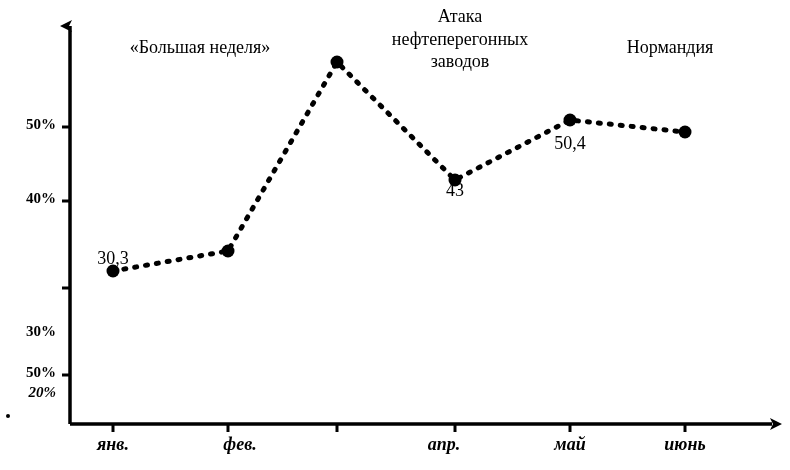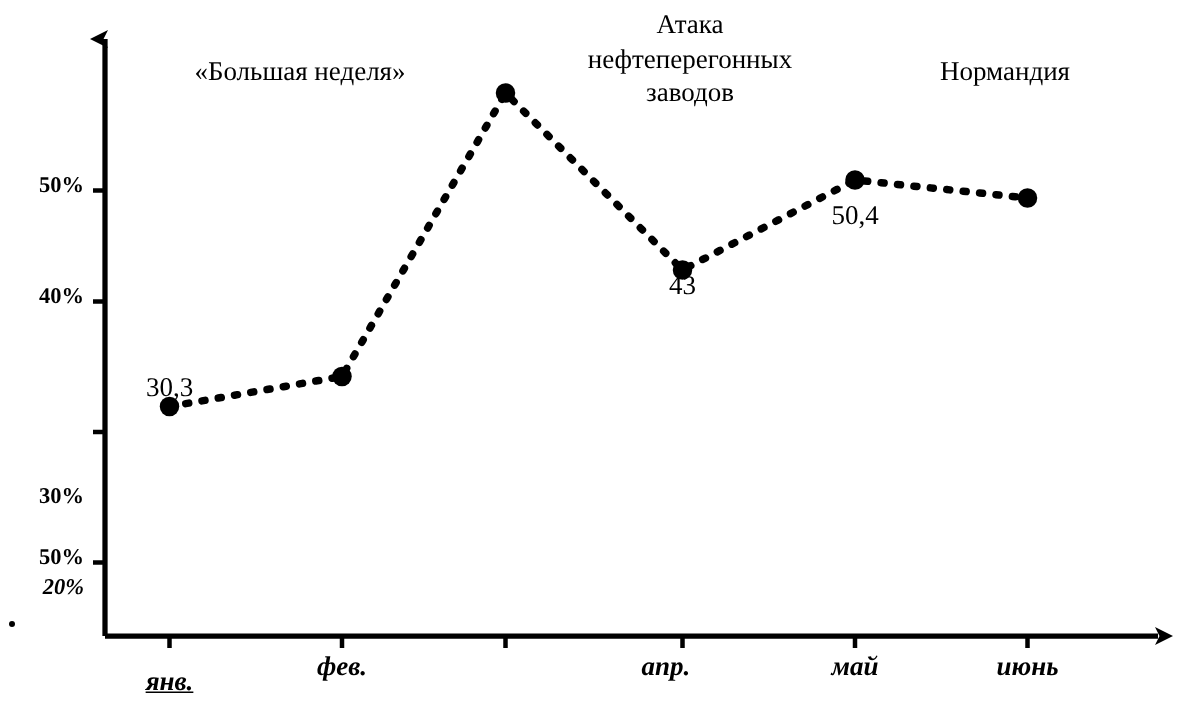--- a/index.html
+++ b/index.html
@@ -100,22 +100,22 @@
     <circle cx="685" cy="132" r="6.5" fill="#000"></circle>
   </svg>
 
   <div class="lbl ytick" style="left:0px; top:364px; width:56px;">50%</div>
 
   <div class="lbl ytick" style="left:0px; top:116px; width:56px;">50%</div>
   <div class="lbl ytick" style="left:0px; top:190px; width:56px;font-family:Liberation Serif, serif;">40%</div>
   <div class="lbl ytick" style="left:0px; top:289px; width:56px;margin-top:34px;">30%</div>
   <div class="lbl ytick" style="left:0px; top:384px; width:56px;font-style:italic;">20%</div>
 
-  <div class="lbl xtick" style="left:63px; top:444px; width:100px;text-decoration:underline;">янв.</div>
-  <div class="lbl xtick" style="left:178px; top:434px; width:100px;">фев.</div>
+  <div class="lbl xtick" style="left:63px; top:434px; width:100px;">янв.</div>
+  <div class="lbl xtick" style="left:190px; top:434px; width:100px;">фев.</div>
   <div class="lbl xtick" style="left:394px; top:434px; width:100px;">апр.</div>
   <div class="lbl xtick" style="left:635px; top:434px; width:100px;">июнь</div>
   <div class="lbl xtick" style="left:520px; top:434px; width:100px;">май</div>
 
   <div class="lbl dlabel" style="left:63px; top:248px; width:100px;">30,3</div>
   <div class="lbl dlabel" style="left:405px; top:180px; width:100px;">43</div>
   <div class="lbl dlabel" style="left:520px; top:133px; width:100px;">50,4</div>
 
   <div class="lbl annot" style="left:90px; top:36px; width:220px;">«Большая неделя»</div>
 

